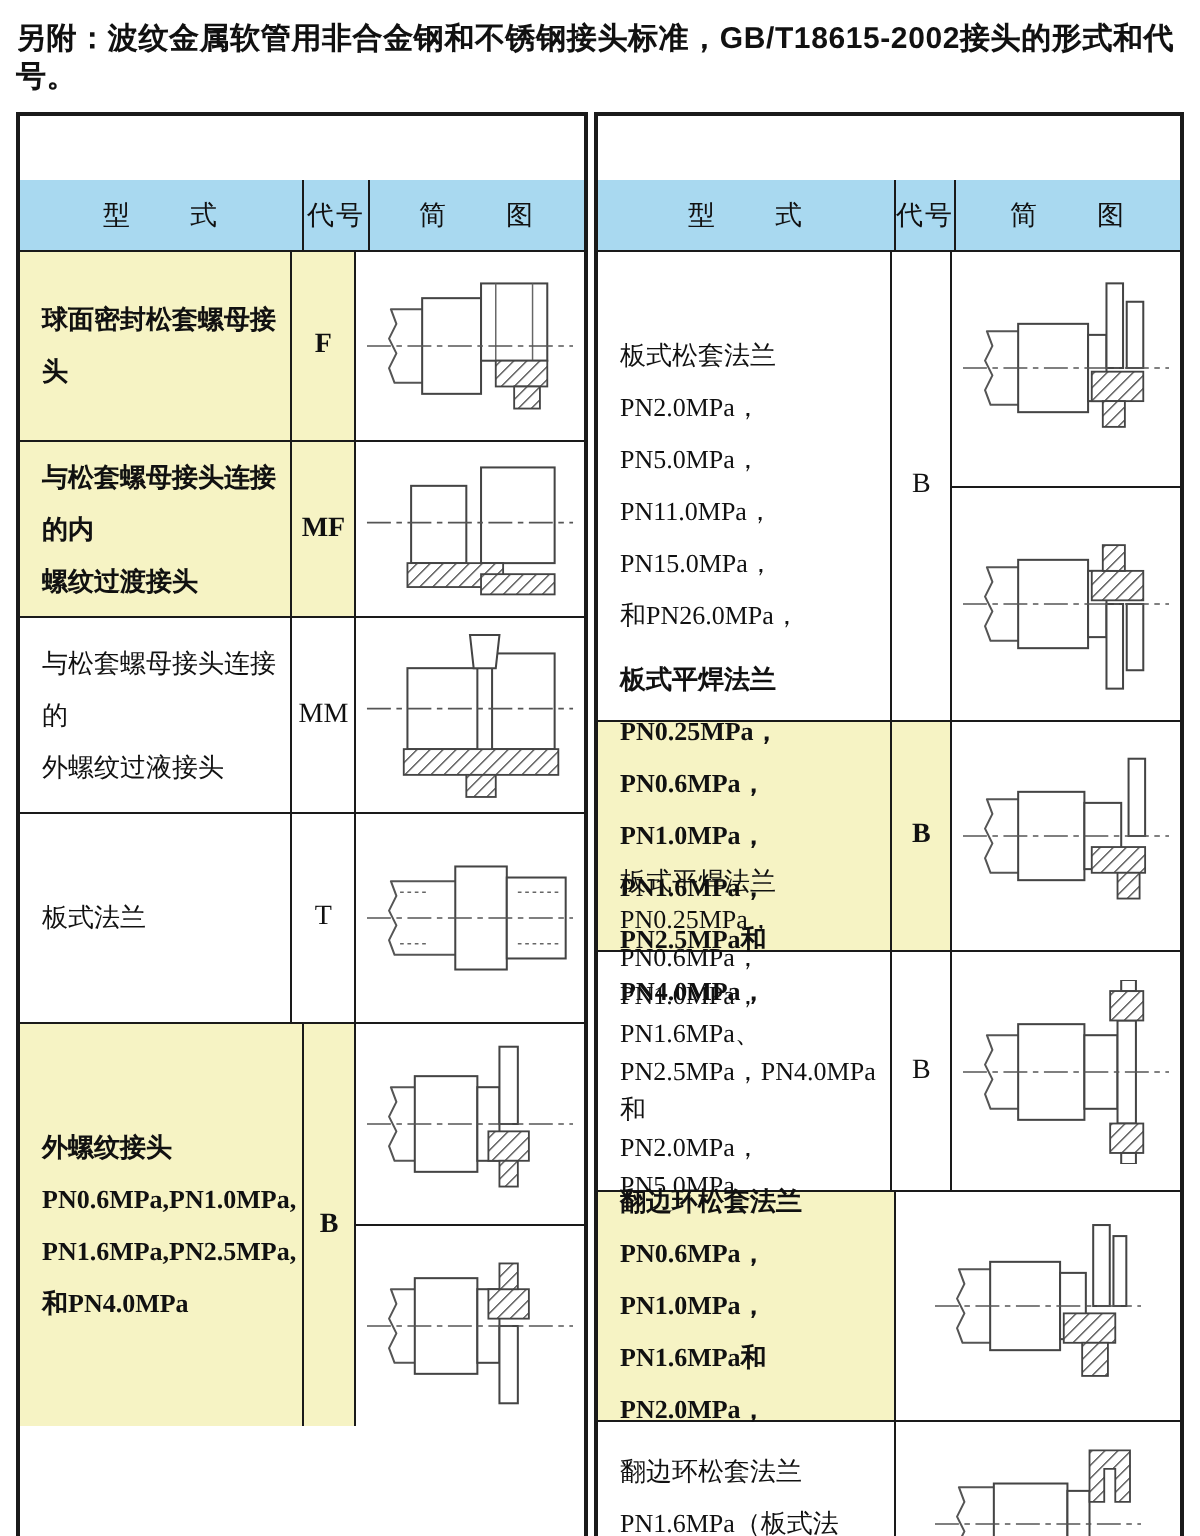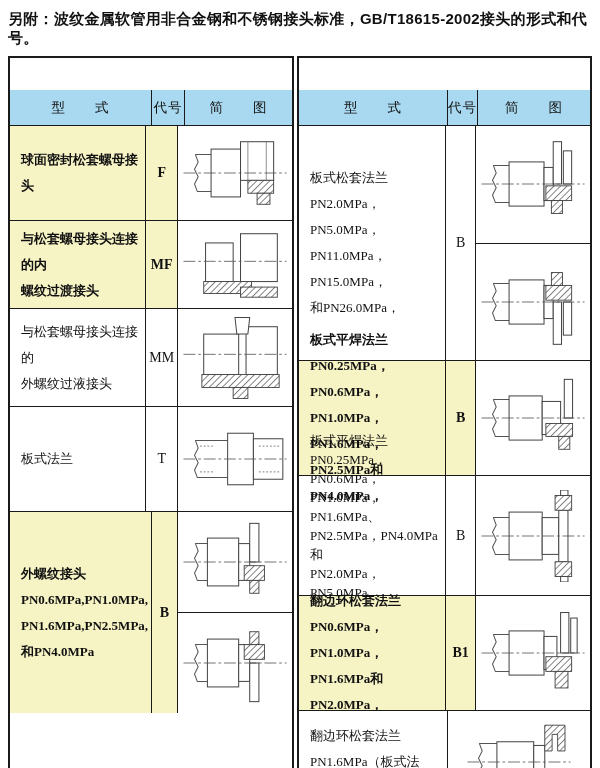--- a/index.html
+++ b/index.html
@@ -242,21 +242,20 @@
               <line x1="4" y1="50" x2="116" y2="50" stroke="#555" stroke-width="0.9" stroke-dasharray="13 3 3 3"></line>
             </svg>
           </div>
       </div>
     </div>
 
     <div class="row h115" data-hl="true">
       <div class="cell c1 type">翻边环松套法兰
 PN0.6MPa，PN1.0MPa，
 PN1.6MPa和PN2.0MPa，</div>
-      <div class="cell c2 code">B1</div>
       <div class="cell c3 diag">
         <div class="dwrap">
             <svg viewBox="0 0 120 100" preserveAspectRatio="xMidYMid meet">
               <path d="M34 30 H17 l3 8 l-4 8 l4 8 l-4 8 l3 8 H34" fill="#fff" stroke="#555" stroke-width="1.1" stroke-linejoin="round"></path>
               <rect x="34" y="26" width="38" height="48" fill="#fff" stroke="#444" stroke-width="1.1"></rect>
               <rect x="72" y="32" width="14" height="36" fill="#fff" stroke="#444" stroke-width="1.1"></rect>
               <rect x="90" y="6" width="9" height="44" fill="#fff" stroke="#444" stroke-width="1.1"></rect>
               <rect x="101" y="12" width="7" height="38" fill="#fff" stroke="#444" stroke-width="1.1"></rect>
               <rect x="74" y="54" width="28" height="16" fill="url(#hatchp)" stroke="#444" stroke-width="1"></rect>
               <rect x="84" y="70" width="14" height="18" fill="url(#hatchp)" stroke="#444" stroke-width="1"></rect>

